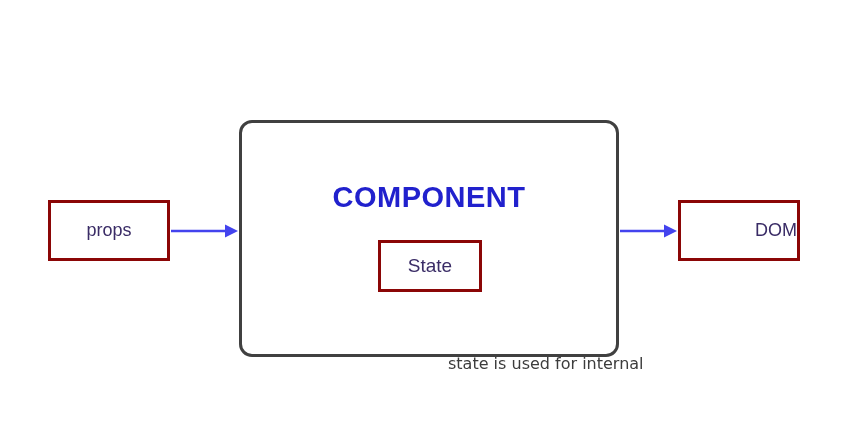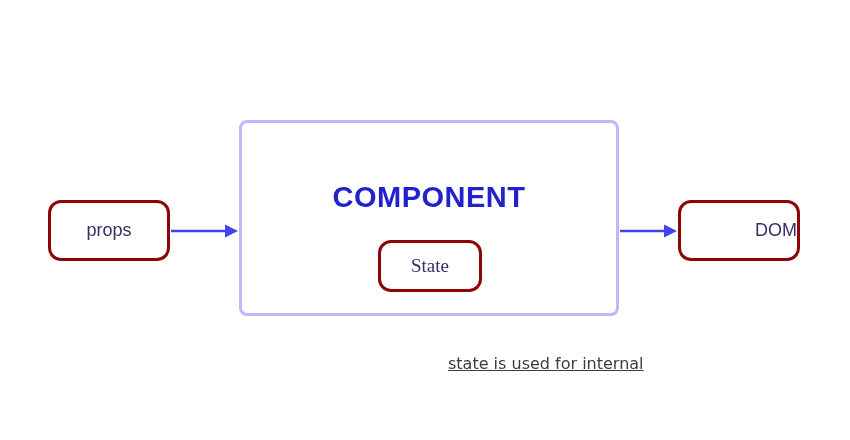--- a/index.html
+++ b/index.html
@@ -18,64 +18,63 @@
   .node {
     position: absolute;
     box-sizing: border-box;
     background: #ffffff;
     display: flex;
     align-items: center;
     justify-content: center;
   }
   .red-box {
     border: 3px solid #8b0606;
-    border-radius: 13px;
+    border-radius: 0;
     color: #3a2c66;
     font-size: 18px;
   }
   .props-box {
     left: 48px;
     top: 200px;
     width: 122px;
     height: 61px;
   }
   .dom-box {
     left: 678px;
     top: 200px;
     width: 122px;
     height: 61px;
     justify-content: flex-end;
   }
   .component-box {
     left: 239px;
     top: 120px;
     width: 380px;
-    height: 196px;
-    border: 3px solid #c4b5fd;
-    border-radius: 8px;
+    height: 237px;
+    border: 3px solid #404040;
+    border-radius: 13px;
     display: block;
   }
   .component-title {
     position: absolute;
     left: 0;
     top: 58px;
     width: 100%;
     text-align: center;
     color: #2121cd;
     font-size: 29px;
     font-weight: bold;
     letter-spacing: 0.5px;
   }
   .state-box {
     left: 378px;
     top: 240px;
     width: 104px;
     height: 52px;
     font-size: 19px;
-    font-family: Liberation Serif, serif;
   }
   .arrow {
     position: absolute;
     display: block;
   }
   .arrow-1 {
     left: 171px;
     top: 220px;
   }
   .arrow-2 {
@@ -84,21 +83,20 @@
   }
   .caption {
     position: absolute;
     left: 448px;
     top: 353px;
     font-family: "DejaVu Sans", sans-serif;
     font-size: 16px;
     line-height: 21px;
     color: #3c3c3c;
     white-space: nowrap;
-    text-decoration: underline;
   }
 </style>
 </head>
 <body>
 
 <div class="canvas">
 
   <div class="node red-box props-box">
     <span>props</span>
   </div>

